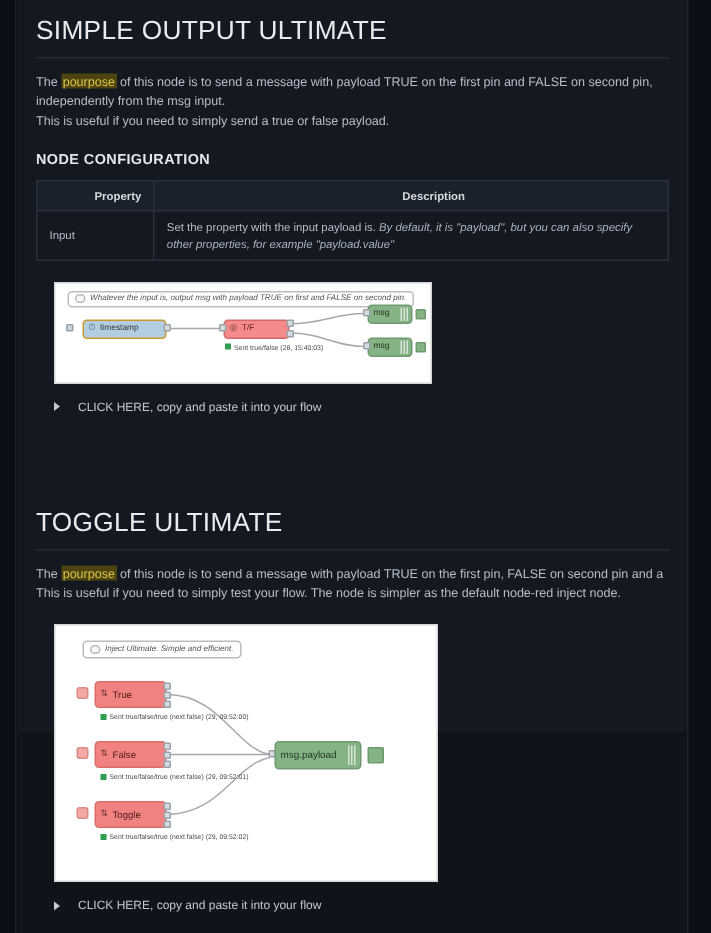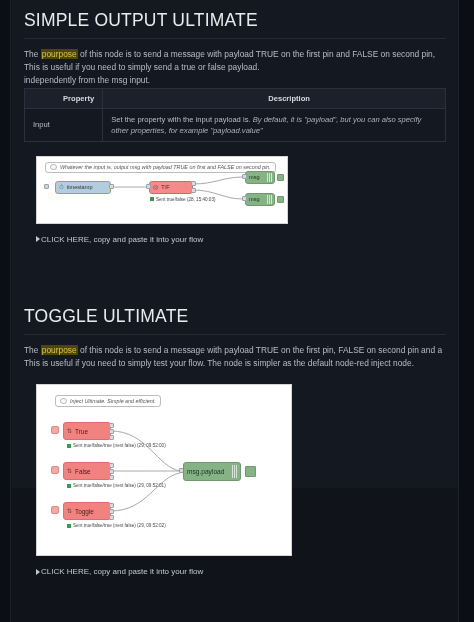--- a/index.html
+++ b/index.html
@@ -233,21 +233,21 @@
     background: #d8e4d8;
   }
 
   .clickhere {
     font-size: 8px;
     color: #c2c9d2;
     margin-top: 11px;
     margin-left: 12px;
     display: flex;
     align-items: center;
-    gap: 1px;
+    gap: 12px;
   }
   .clickhere .tri {
     width: 0; height: 0;
     border-left: 4px solid #c2c9d2;
     border-top: 3px solid transparent;
     border-bottom: 3px solid transparent;
   }
 
   .spacer-1 { height: 52px; }
 </style>
@@ -260,24 +260,25 @@
   <div class="gutter-right"></div>
 
   <div class="content">
 
     <h1 class="section-title">SIMPLE OUTPUT ULTIMATE</h1>
 
     <div class="para">
       <span class="line">
         <span>The </span><span class="hl">pourpose</span><span> of this node is to send a message with payload TRUE on the first pin and FALSE on second pin,</span>
       </span>
+      <span class="line">independently from the msg input.</span>
       <span class="line">This is useful if you need to simply send a true or false payload.</span>
-      <span class="line">independently from the msg input.</span>
-    </div>
-
+    </div>
+
+    <h2 class="sub-title">NODE CONFIGURATION</h2>
 
     <table class="cfg">
       <thead>
         <tr>
           <th>Property</th>
           <th class="desc">Description</th>
         </tr>
       </thead>
       <tbody>
         <tr>

